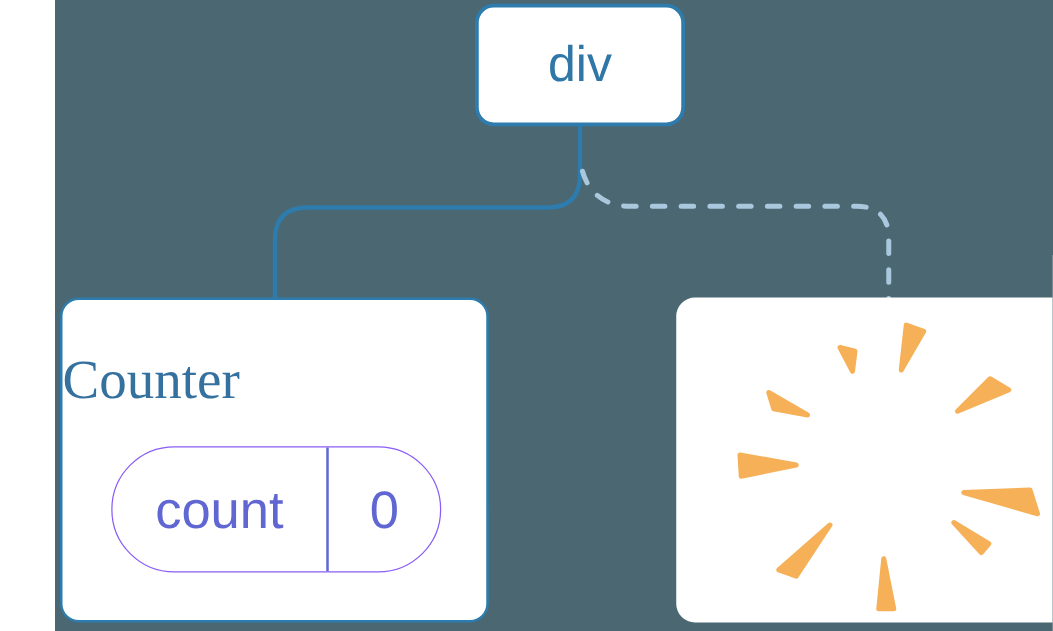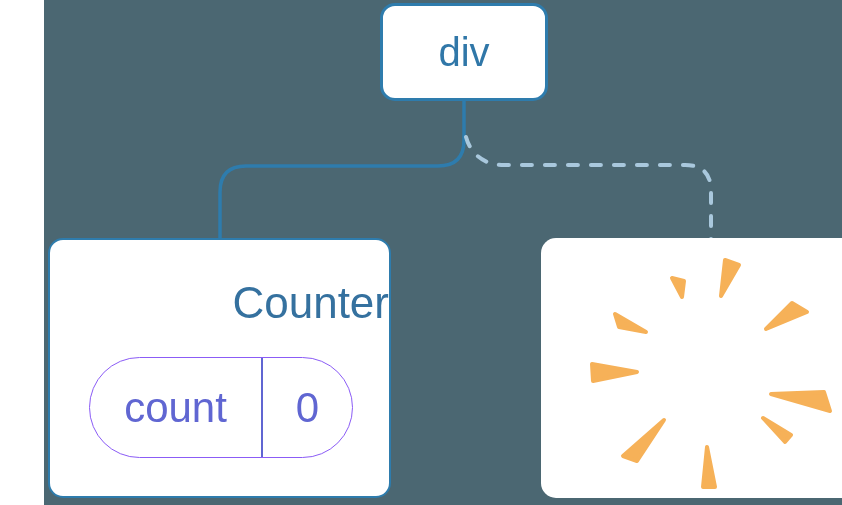--- a/index.html
+++ b/index.html
@@ -29,23 +29,24 @@
     width:343px; height:260px;
     background:#FFFFFF;
     border-radius:15px;
     box-sizing:border-box;
   }
   .card-counter { left:4px; border:2px solid #2E7CAD; }
   .card-removed { left:497px; }
 
   .card-title {
     margin-top:38px;
-    text-align:right;
+    text-align:left;
     font-size:44px; font-weight:500;
     color:#35719F;
+    font-family:Liberation Serif, serif;
   }
 
   .state-pill {
     position:absolute; left:39px; top:117px;
     width:264px; height:101px;
     border:1px solid #8b5cf6;
     border-radius:51px;
     box-sizing:border-box;
     display:flex;
     color:#6066D2; font-size:42px;

